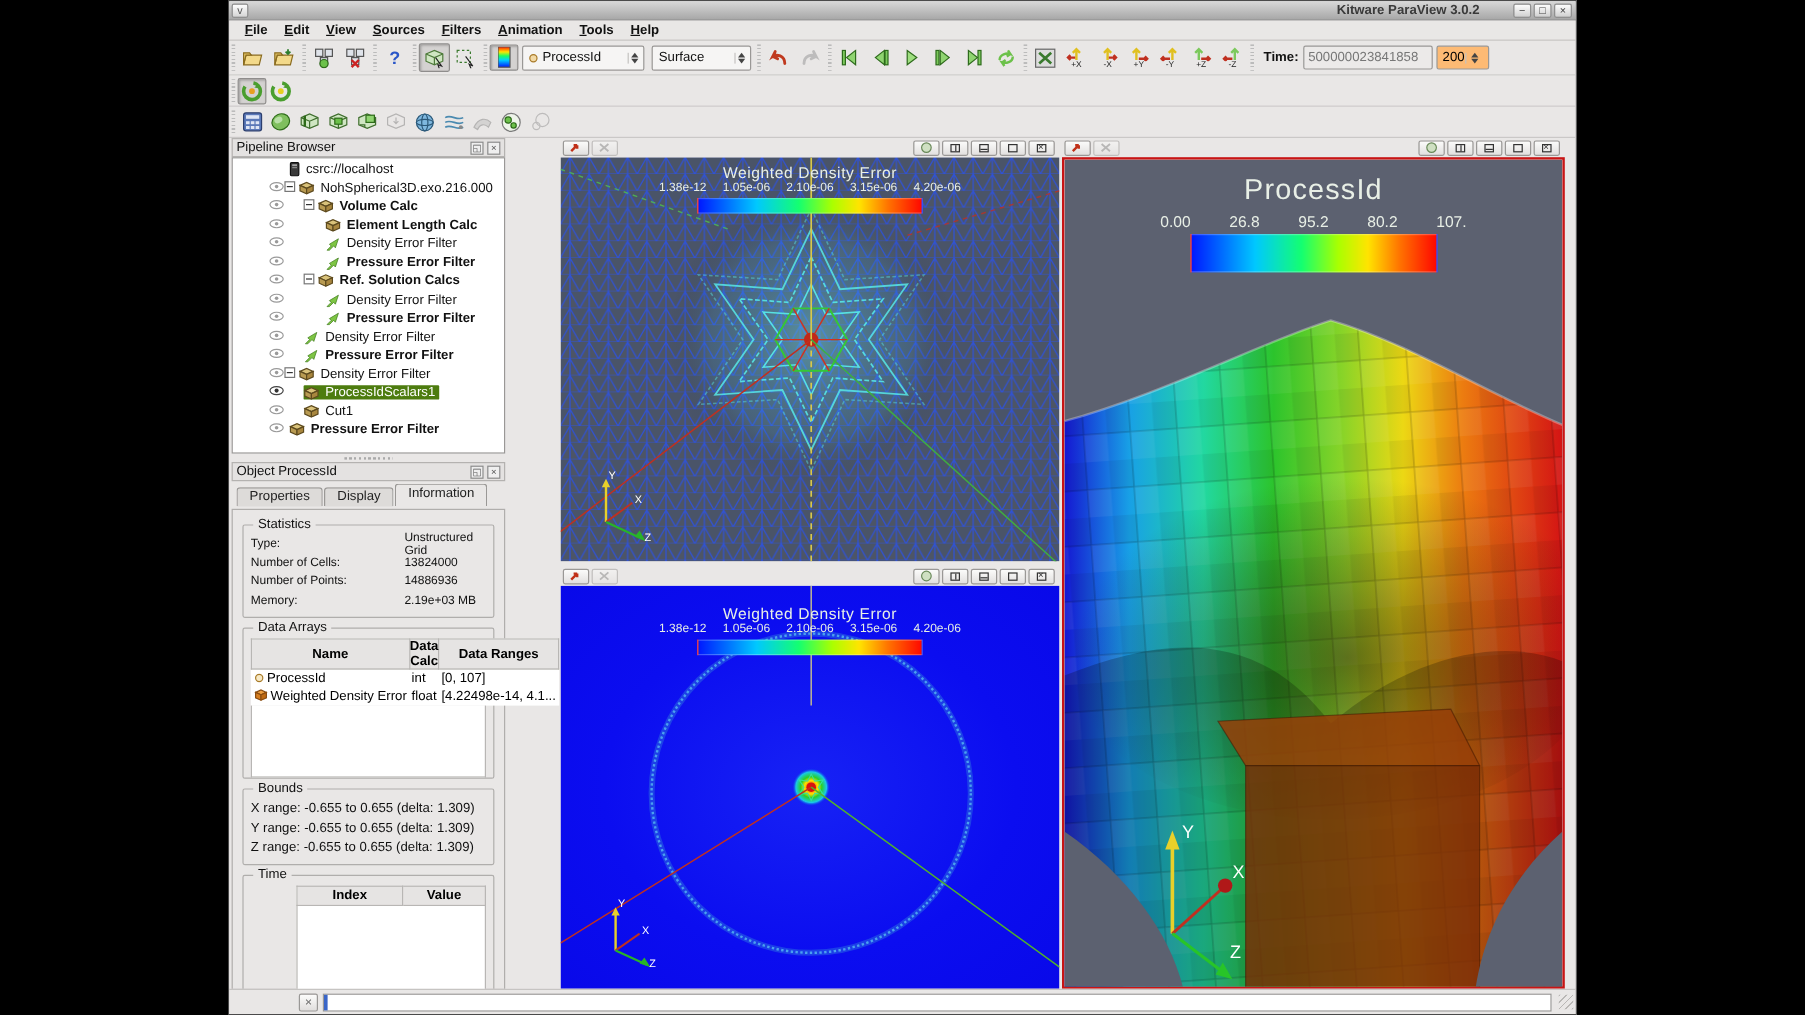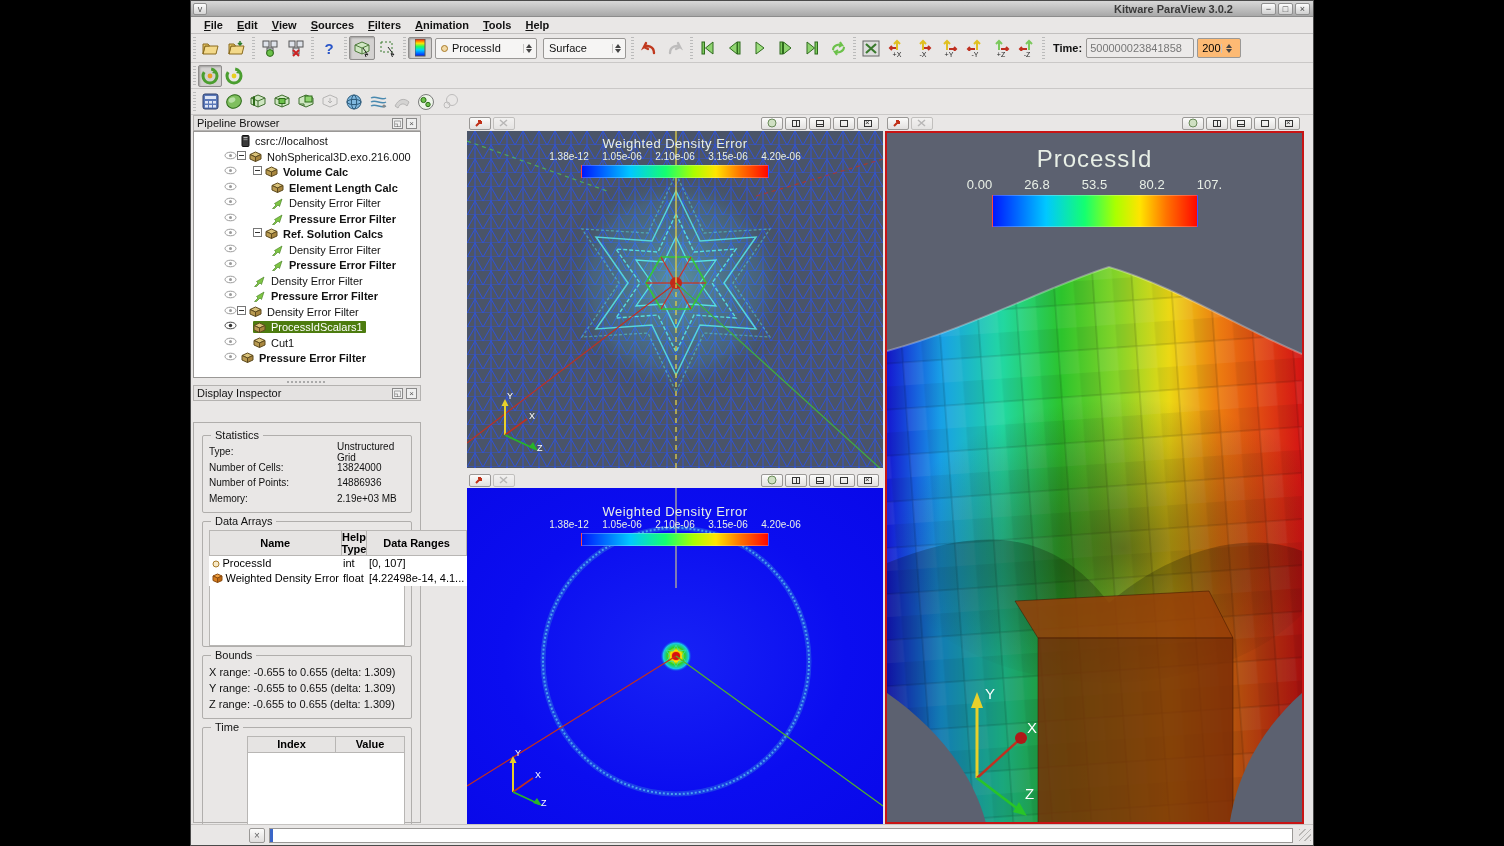--- a/index.html
+++ b/index.html
@@ -692,28 +692,33 @@
             </span>
           <span class="lbl">Pressure Error Filter</span>
         </div>
       </div>
 
       <div class="splitter">
           <i></i>
         </div>
 
       <div class="panel-header">
-        <span>Display Inspector</span>
+        <span>Object ProcessId</span>
         <span class="ph-btns">
           <span class="ph-btn">◱</span>
           <span class="ph-btn">×</span>
         </span>
       </div>
 
       <div style="position:relative; height:calc(100% - 287px);">
+        <div class="tabs">
+          <div class="tab">Properties</div>
+          <div class="tab">Display</div>
+          <div class="tab active">Information</div>
+        </div>
         <div class="tab-content" style="top:21px;">
 
           <div class="groupbox">
             <span class="gb-title">Statistics</span>
             <div class="stat-row">
                 <span class="k">Type:</span>
                 <span class="v">Unstructured Grid</span>
               </div>
             <div class="stat-row">
                 <span class="k">Number of Cells:</span>
@@ -728,21 +733,21 @@
                 <span class="v">2.19e+03 MB</span>
               </div>
           </div>
 
           <div class="groupbox" style="padding-bottom:0;">
             <span class="gb-title">Data Arrays</span>
             <table class="datatable">
               <tbody>
                   <tr>
                 <th style="width:118px">Name</th>
-                <th style="width:52px">Help Type</th>
+                <th style="width:52px">Data Calc</th>
                 <th>Data Ranges</th>
               </tr>
               <tr>
                 <td><span class="cellico"><svg width="8" height="8">
                           <circle cx="4" cy="4" r="3" fill="#f7e9c6" stroke="#a87a28"></circle>
                         </svg></span><span>ProcessId</span></td>
                 <td>int</td>
                 <td>[0, 107]</td>
               </tr>
               <tr>
@@ -1043,21 +1048,21 @@
           </g>
         </svg>
         <span style="position:absolute;left:98px;top:552px;color:#fff;font-size:15px;">Y</span>
         <span style="position:absolute;left:140px;top:586px;color:#fff;font-size:15px;">X</span>
         <span style="position:absolute;left:138px;top:652px;color:#fff;font-size:15px;">Z</span>
         <div class="colorbar" style="left:0; right:0; top:12px;">
           <div class="cb-title" style="font-size:24px; font-weight:300; letter-spacing:1px;">ProcessId</div>
           <div class="cb-ticks" style="width:230px; margin:4px auto 0; font-size:13px; height:15px;">
             <span style="left:0%">0.00</span>
             <span style="left:25%">26.8</span>
-            <span style="left:50%">53.5</span>
+            <span style="left:50%">95.2</span>
             <span style="left:75%">80.2</span>
             <span style="left:100%">107.</span>
           </div>
           <div class="cb-bar" style="width:206px; height:32px; margin-top:3px;"></div>
         </div>
       </div>
     </div>
 
   </div>
 

